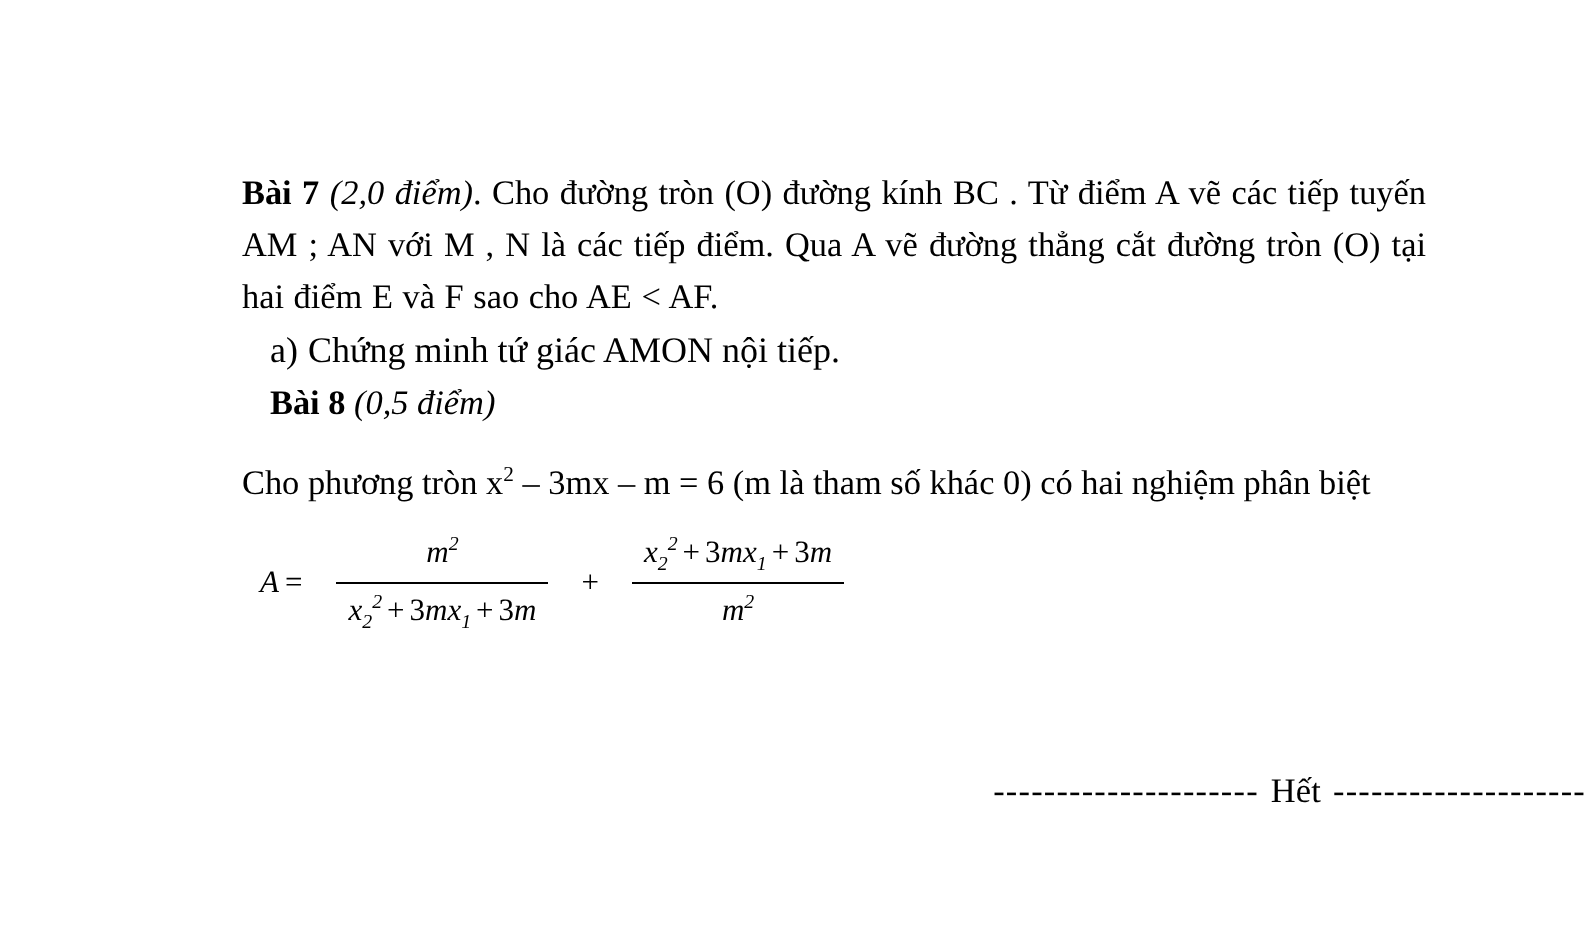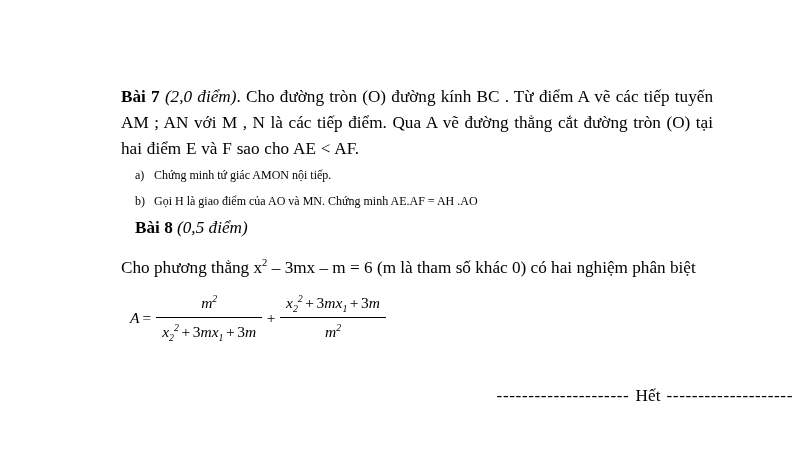--- a/index.html
+++ b/index.html
@@ -37,21 +37,21 @@
   .para-q7 {
     margin-bottom: 0;
   }
   .bold {
     font-weight: bold;
   }
   .ital {
     font-style: italic;
   }
   .sub-item {
-    font-size: 12px;
+    font-size: 18px;
     line-height: 26px;
     margin: 0;
     padding-left: 14px;
     white-space: nowrap;
   }
   .sub-label {
     display: inline-block;
     min-width: 19px;
   }
   .heading8 {
@@ -103,21 +103,21 @@
     padding: 0 2.5px;
   }
   .formula .num {
     font-style: normal;
   }
   .fraction {
     display: inline-flex;
     flex-direction: column;
     align-items: center;
     vertical-align: middle;
-    margin: 0 2px;
+    margin: 0 14px;
     text-align: center;
   }
   .fraction .top {
     padding: 0 6px 1px 6px;
     white-space: nowrap;
   }
   .fraction .bar {
     width: 100%;
     height: 1px;
     background: #000;
@@ -153,25 +153,24 @@
 <body>
 
 <div class="page">
 
   <div class="content">
 
     <p class="para para-q7"><span class="bold">Bài 7</span><span> </span><span class="ital">(2,0 điểm)</span><span>. Cho đường tròn (O)  đường kính  BC . Từ điểm  A  vẽ các tiếp tuyến AM ; AN  với  M , N là các tiếp điểm. Qua  A  vẽ đường thẳng cắt đường tròn (O)  tại hai điểm E  và  F  sao cho  AE &lt; AF.</span></p>
 
     <p class="sub-item"><span class="sub-label">a)</span><span>Chứng minh tứ giác  AMON  nội tiếp.</span></p>
 
-    <p class="sub-item"><span class="sub-label">b)</span><span>Gọi  H  là giao điểm của  AO  và  MN. Chứng minh AE.AF = AH .AO</span></p>
 
     <p class="heading8"><span class="bold">Bài 8</span><span> </span><span class="ital">(0,5 điểm)</span></p>
 
-    <p class="para-cho"><span>Cho phương thẳng x</span><sup class="exp">2</sup><span> – 3mx – m = 6 (m là tham số khác 0) có hai nghiệm phân biệt</span></p>
+    <p class="para-cho"><span>Cho phương tròn x</span><sup class="exp">2</sup><span> – 3mx – m = 6 (m là tham số khác 0) có hai nghiệm phân biệt</span></p>
 
     <div class="mathline">
 
       <span class="formula">
         <span class="var">A</span>
           <span class="eq">=</span>
 
         <span class="fraction">
           <span class="top"><span class="var">m</span><sup class="exp">2</sup></span>
           <span class="bar"></span>

